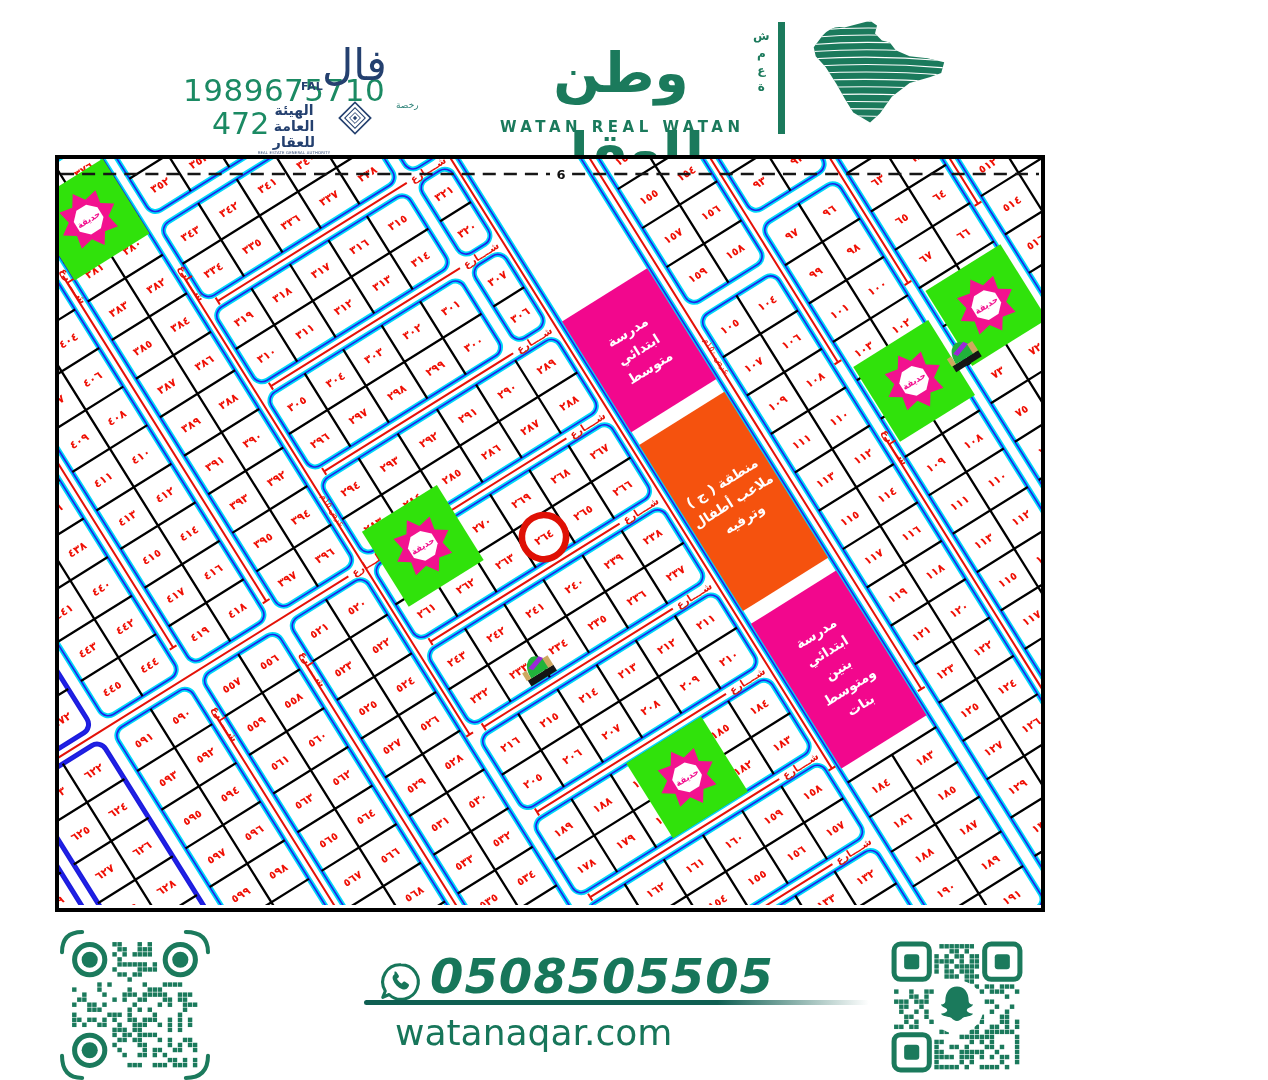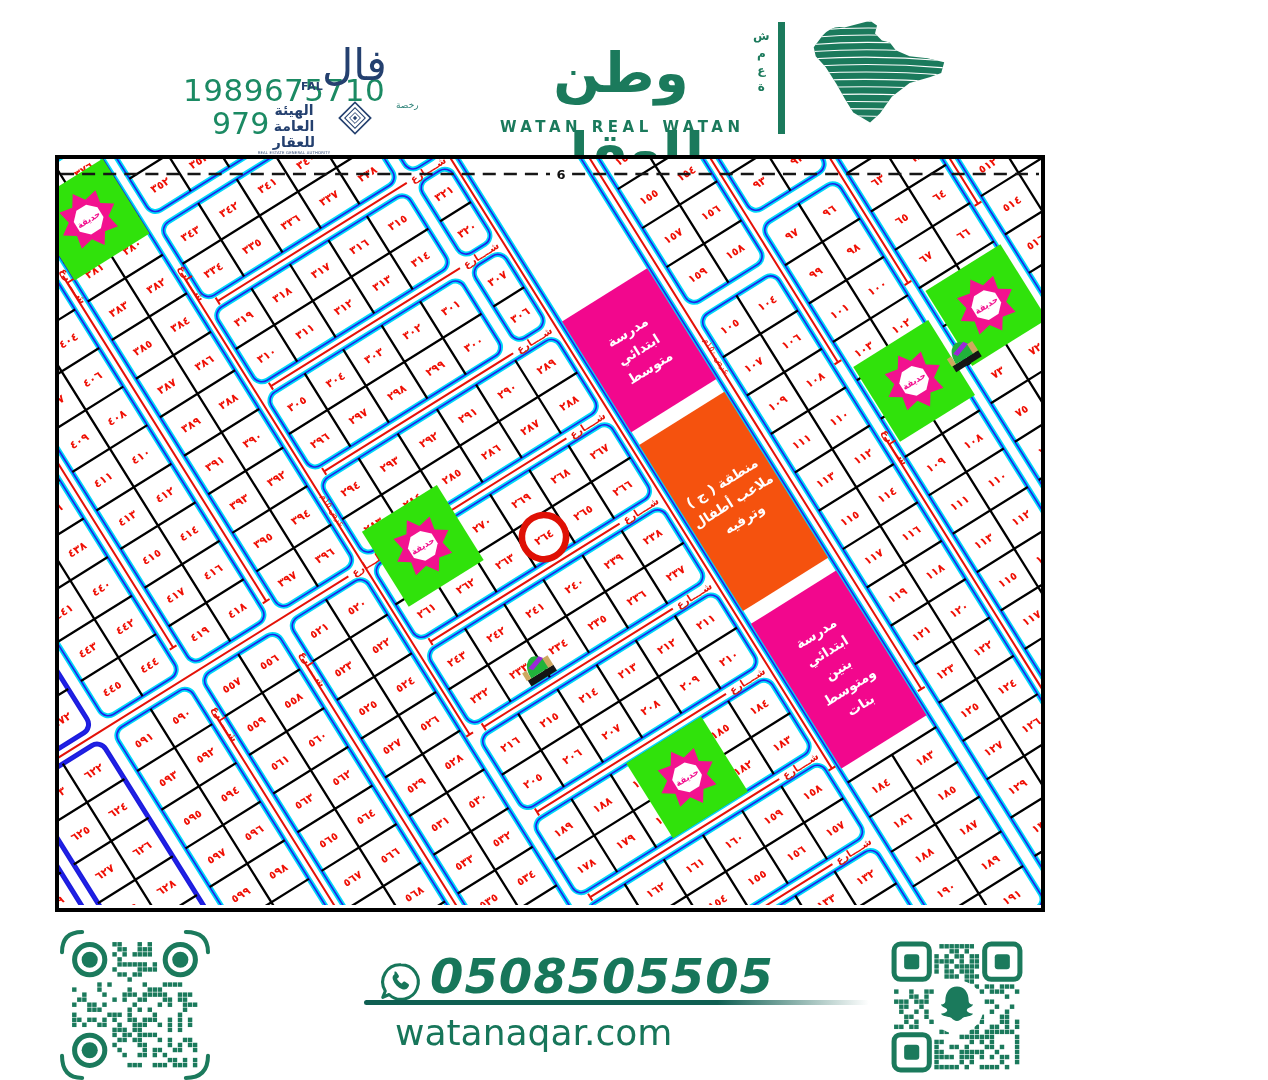--- a/index.html
+++ b/index.html
@@ -39,21 +39,21 @@
 </head>
 <body>
 
 <div class="page">
 
   <header>
     <div class="abs licnum">1989675710</div>
     <div class="abs fal-en">FAL</div>
     <div class="abs fal-ar">فال</div>
     <div class="abs fal-sub">رخصة</div>
-    <div class="abs clsnum">979</div>
+    <div class="abs clsnum">472</div>
     <div class="abs auth-txt">
       <div class="auth-ar">الهيئة العامة للعقار</div>
       <div class="auth-en">REAL ESTATE GENERAL AUTHORITY</div>
       <div class="auth-sub">تصنيف المنشآت العقارية</div>
     </div>
     <div class="abs auth-dia">
       <svg width="34" height="34" viewBox="-20 -20 40 40">
         <g transform="rotate(45)" stroke="#24406F" fill="none">
           <rect x="-13" y="-13" width="26" height="26" stroke-width="2"></rect>
           <rect x="-8.5" y="-8.5" width="17" height="17" stroke-width="1.3"></rect>

